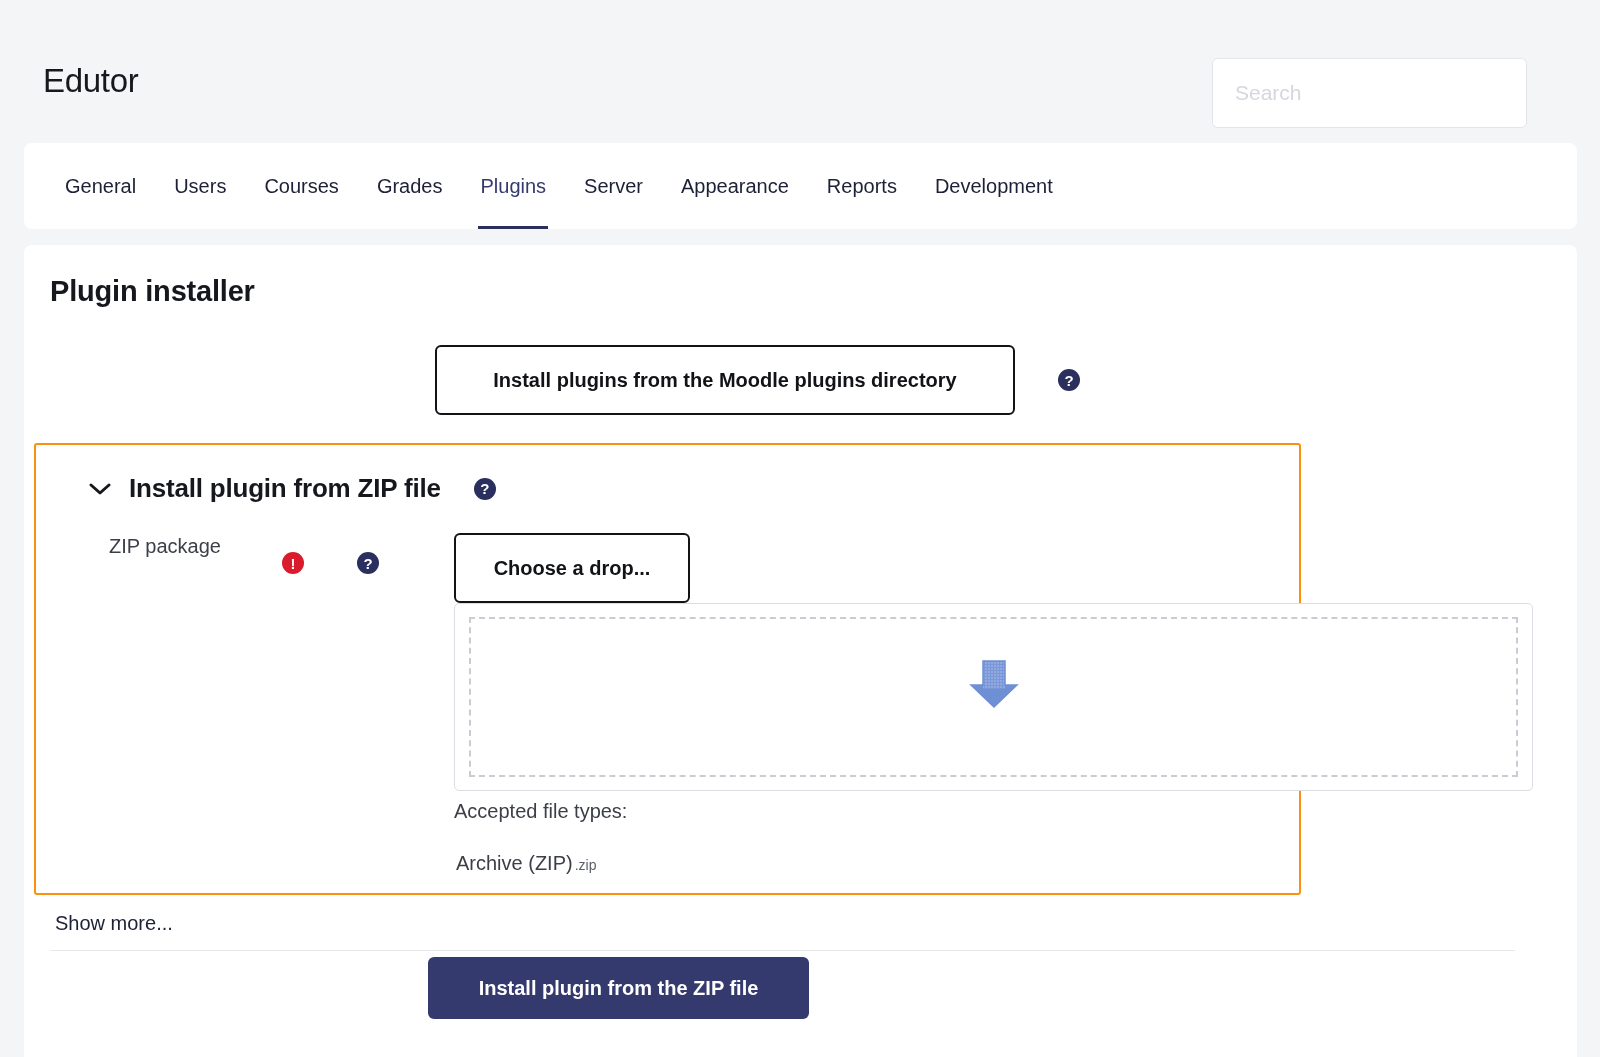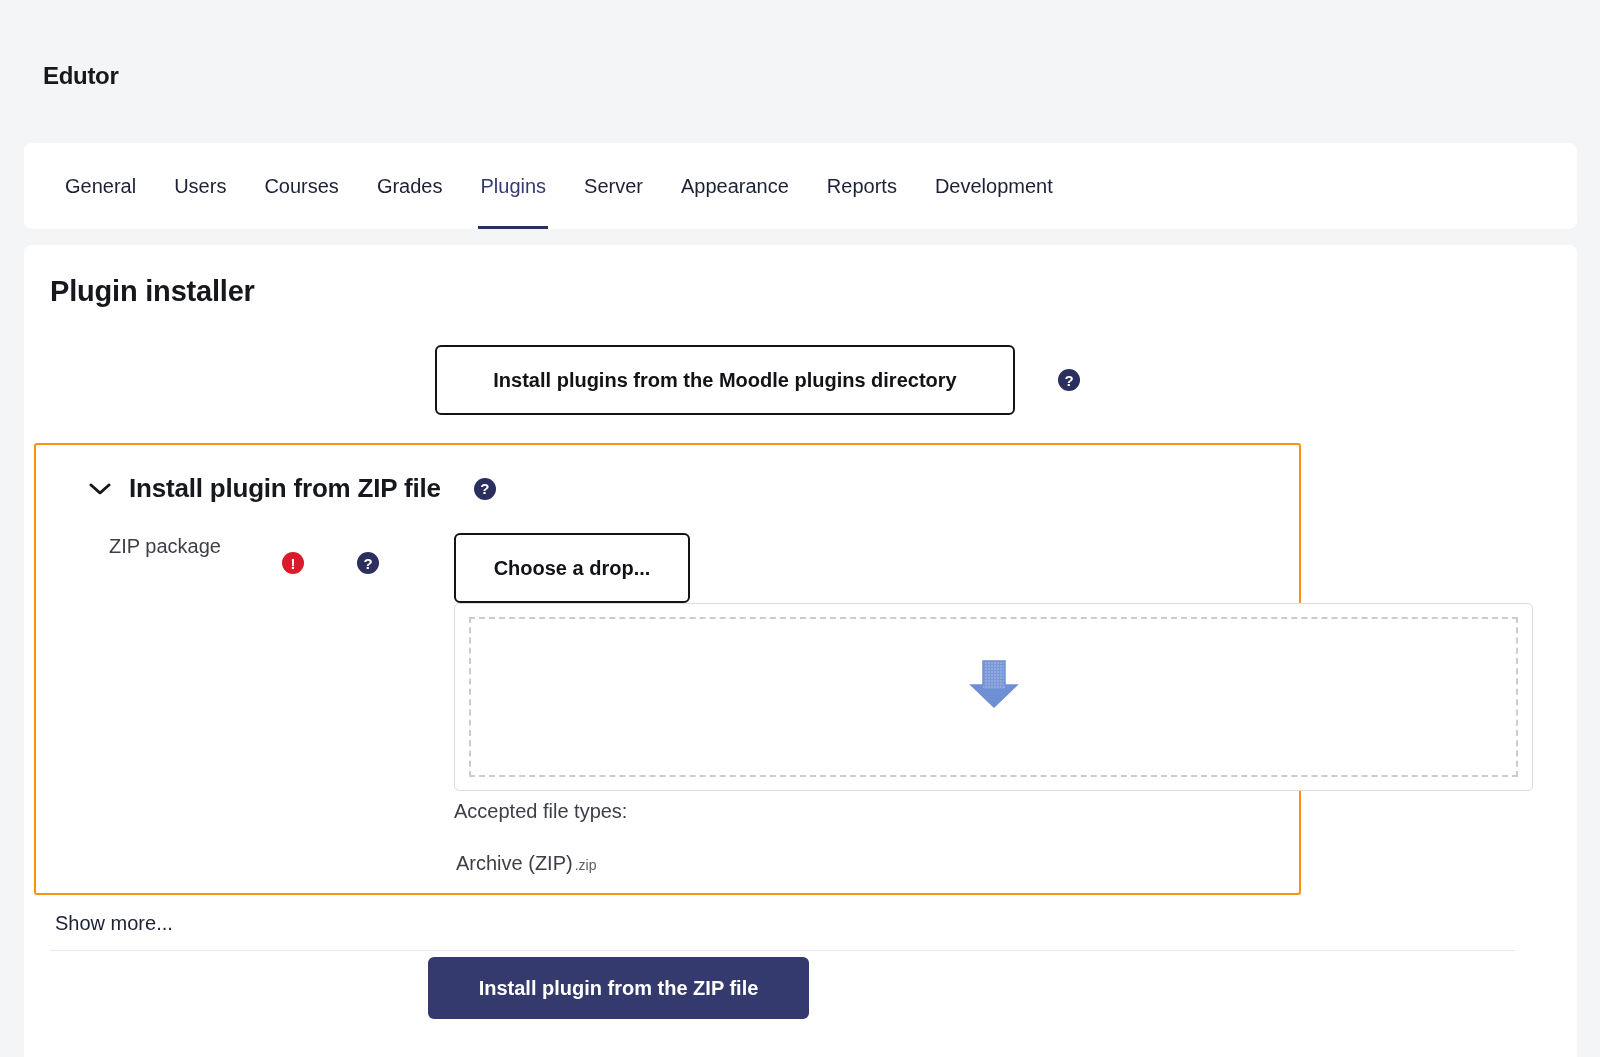--- a/index.html
+++ b/index.html
@@ -15,22 +15,22 @@
   
   .topbar {
     position: absolute;
     left: 0; top: 0;
     width: 1600px; height: 140px;
     background: #f4f5f7;
   }
   .brand {
     position: absolute;
     left: 43px; top: 62px;
-    font-size: 24px;
-    font-weight: bold;
+    font-size: 33px;
+    font-weight: normal;
     letter-spacing: -0.3px;
     color: #16181d;
   }
   .searchwrap {
     position: absolute;
     left: 1213px; top: 59px;
     width: 313px; height: 68px;
     display: flex;
     border-radius: 5px;
     overflow: hidden;
@@ -288,20 +288,24 @@
     font-family: "Liberation Sans", sans-serif;
     cursor: pointer;
   }
 </style>
 </head>
 <body>
 
 <div class="topbar">
   <div class="brand">Edutor</div>
 
+  <div class="searchwrap">
+    <input class="search-input" type="text" placeholder="Search" style="">
+
+  </div>
 </div>
 
 <div class="navcard">
   <div class="navlist">
     <div class="navitem">
       <span>General</span>
     </div>
     <div class="navitem">
       <span>Users</span>
     </div>

